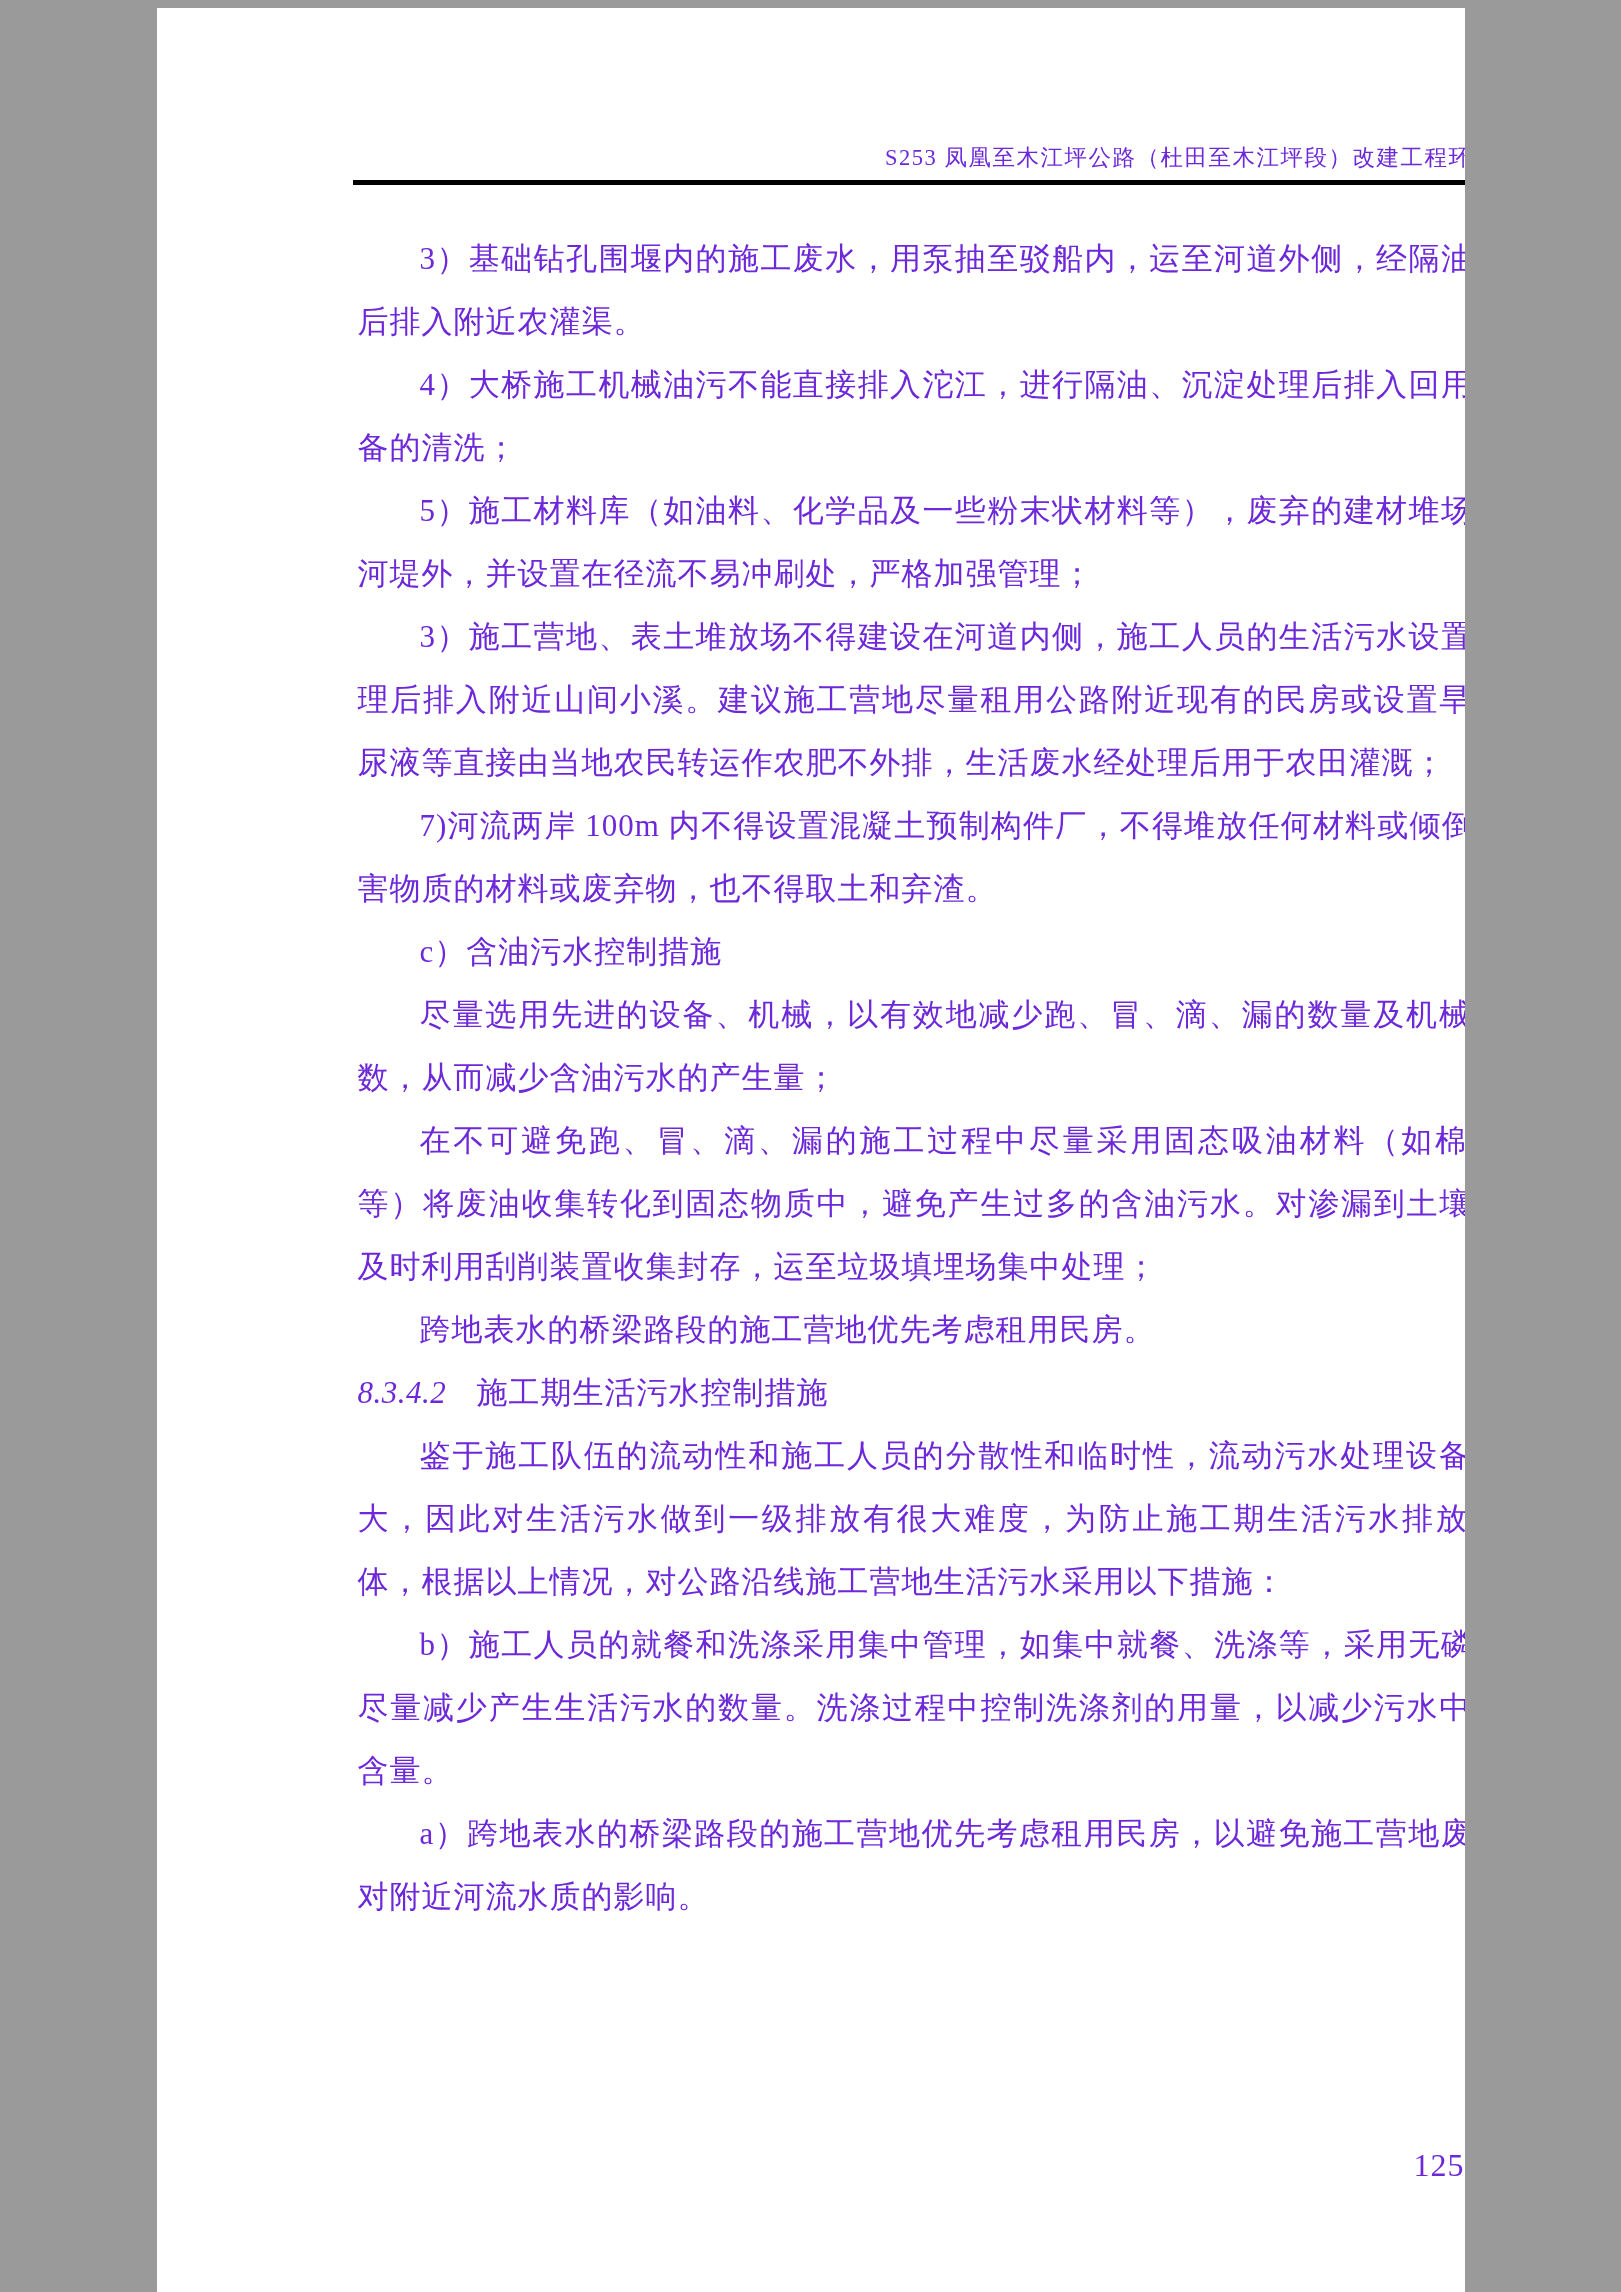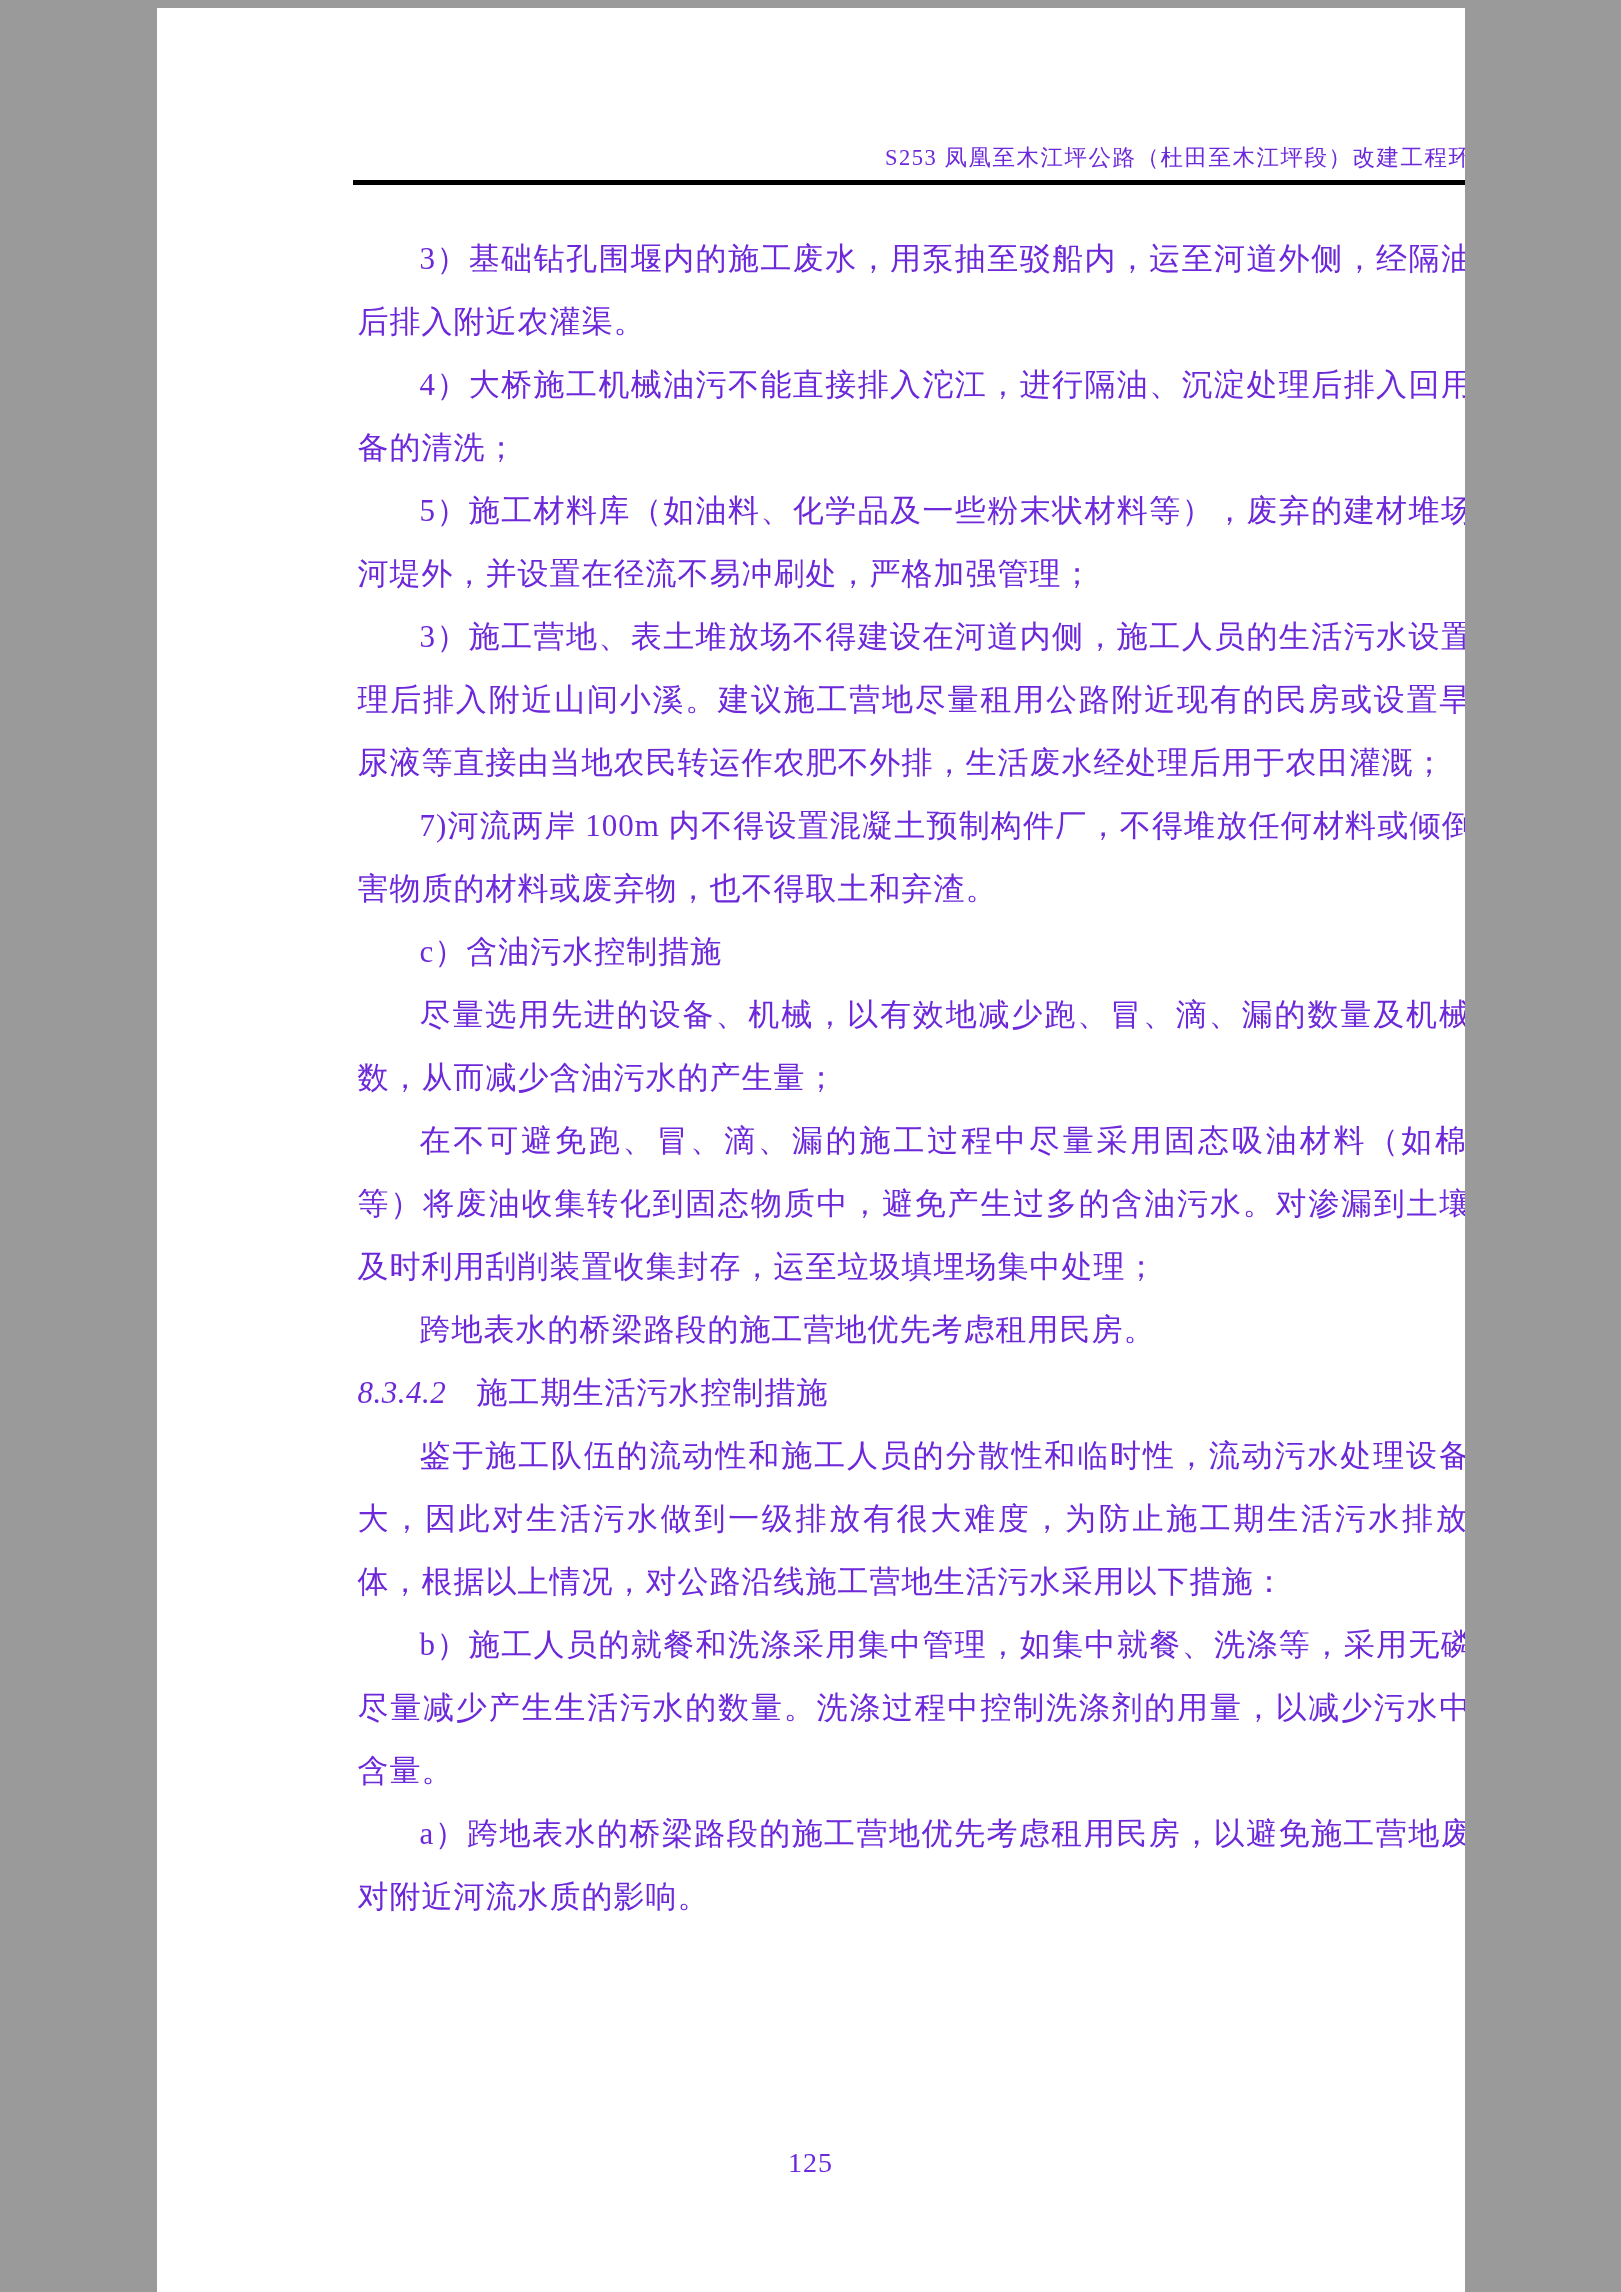--- a/index.html
+++ b/index.html
@@ -62,22 +62,22 @@
   .heading .heading-title {
     display: inline-block;
     margin-left: 21.6px;
   }
   
   .page-footer {
     position: absolute;
     left: 0;
     top: 2139px;
     width: 100%;
-    text-align: center;
-    font-size: 28px;
+    text-align: right;
+    font-size: 32px;
     letter-spacing: 1px;
   }
 </style>
 </head>
 <body>
 
 <div class="page">
 
   <header class="running-header">
     <span>S253 凤凰至木江坪公路（杜田至木江坪段）改建工程环境影响报告书</span>

